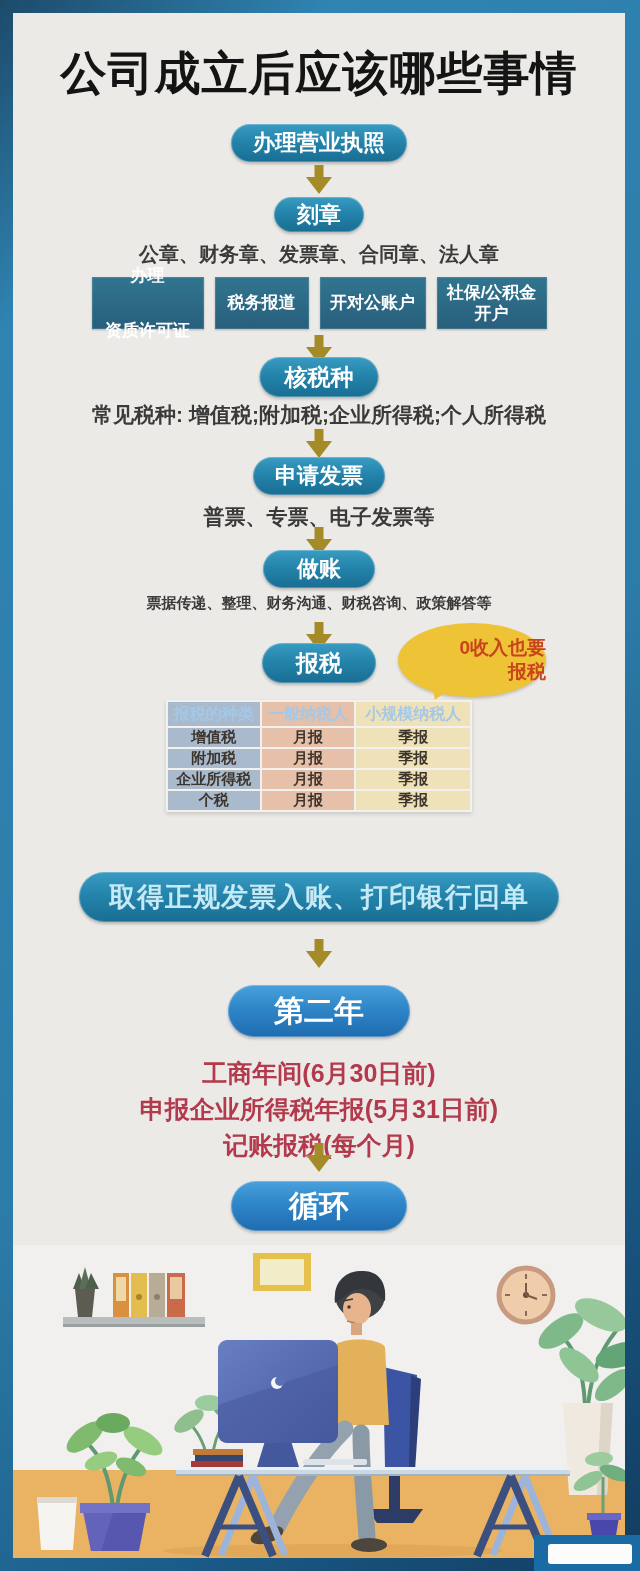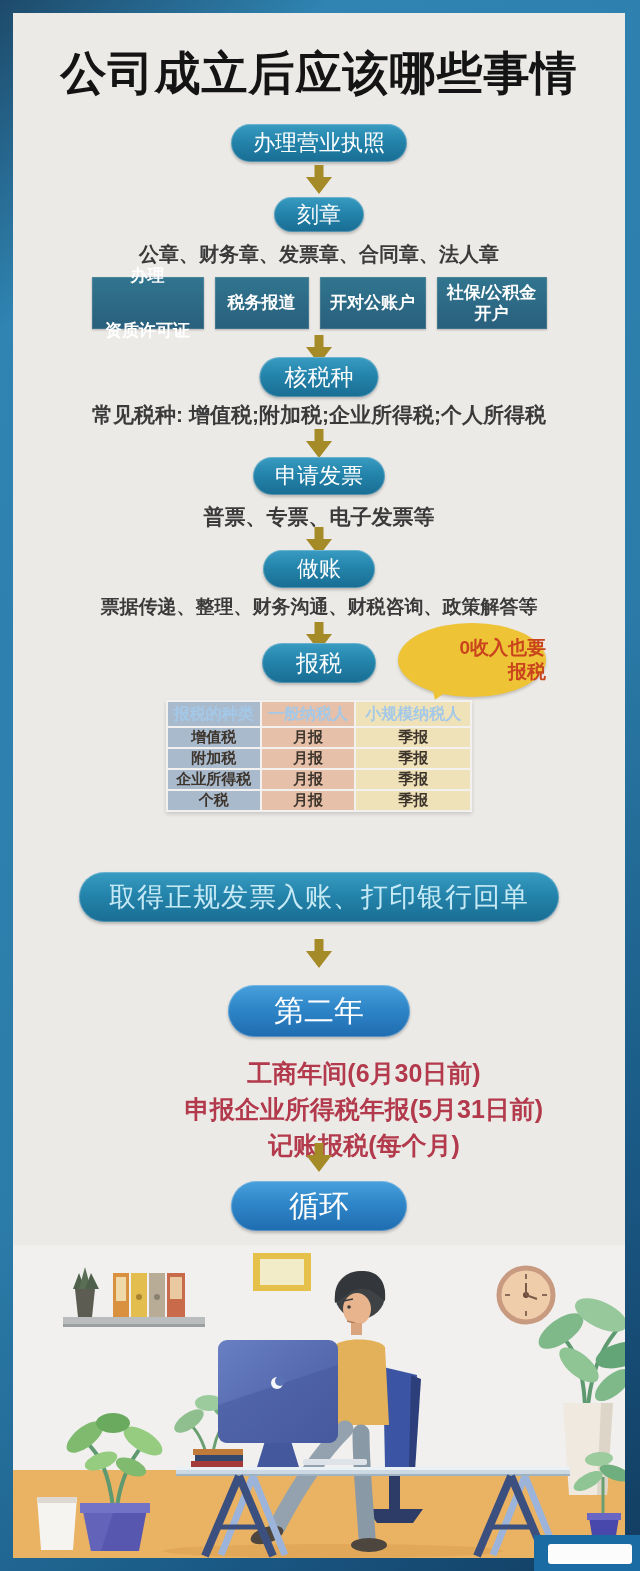--- a/index.html
+++ b/index.html
@@ -14,40 +14,40 @@
     position:absolute; left:13px; top:13px; right:15px; bottom:13px;
     background:#eceae7; overflow:hidden;
   }
   .center { position:absolute; left:50%; transform:translateX(-50%); white-space:nowrap; }
 
   .title { top:30px; font-size:46px; font-weight:bold; color:#141414; letter-spacing:1px; }
 
   .pill {
     display:flex; align-items:center; justify-content:center;
     background:linear-gradient(180deg,#3a9cc2 0%,#2484ab 45%,#196d93 100%);
-    color:#fff; font-weight:normal; border-radius:999px;
+    color:#fff; font-weight:bold; border-radius:999px;
     box-shadow:0 2px 3px rgba(0,0,0,.22), inset 0 0 0 1px rgba(255,255,255,.25);
   }
   .pill-blue { background:linear-gradient(180deg,#49a0dc 0%,#2e86c8 45%,#1f6cb0 100%); }
 
   .p-license    { top:111px; height:38px; padding:0 22px; font-size:22px; }
   .p-seal       { top:184px; height:35px; padding:0 23px; font-size:22px; }
   .p-taxtype    { top:344px; height:40px; padding:0 25px; font-size:23px; }
   .p-invoice    { top:444px; height:38px; padding:0 22px; font-size:22px; }
   .p-book       { top:537px; height:38px; padding:0 34px; font-size:22px; }
   .p-filing     { top:630px; height:40px; padding:0 34px; font-size:23px; }
   .p-banner     { top:859px; height:50px; padding:0 30px; font-size:27px; color:#c5e9f5; letter-spacing:1px; }
   .p-year2      { top:972px; height:52px; width:182px; font-size:30px; }
   .p-cycle      { top:1168px; height:50px; width:176px; font-size:30px; }
 
   .note { color:#3a3a3a; font-weight:600; }
   .n-seal { top:228px; font-size:20px; }
   .n-taxtype { top:388px; font-size:21px; }
   .n-invoice { top:490px; font-size:21px; }
-  .n-book { top:581px; font-size:19px; }
+  .n-book { top:581px; font-size:15px; }
 
   .boxes { top:264px; width:100%; display:flex; justify-content:center; gap:11px; }
   .tbox {
     height:52px; display:flex; flex-direction:column; align-items:center; justify-content:center;
     background:linear-gradient(180deg,#31758f 0%,#285f7c 100%);
     color:#fff; font-weight:bold; font-size:17px; line-height:1.25;
     padding:0 8px; box-shadow:0 1px 2px rgba(0,0,0,.25), inset 0 0 0 1px rgba(255,255,255,.12);
   }
   .tbox span:empty { display:none; }
   .tbox-1 { width:112px;gap:34px; } .tbox-2 { width:94px; } .tbox-3 { width:106px; } .tbox-4 { width:110px; }
@@ -72,21 +72,21 @@
   .taxtable { top:687px; border-collapse:collapse; border:2px solid #1d4ed8; box-shadow:0 2px 4px rgba(0,0,0,.15); }
   .taxtable th, .taxtable td {
     border:2px solid #f2f1ef; text-align:center; font-weight:bold; padding:0;
   }
   .taxtable th { background:#42567a; color:#a4c8e8; font-size:16px; height:26px; }
   .taxtable td { height:18px; font-size:15px; color:#3d342c;margin-left:48px; }
   .taxtable .c1 { width:126px; background:#a9bacd; }
   .taxtable .c2 { width:130px; background:#e6c0a8; }
   .taxtable .c3 { width:164px; background:#efe2b8; }
 
-  .rednotes { top:1042px; text-align:center; color:#b23a4c; font-weight:bold; font-size:25px; line-height:36px;margin-left:45px; }
+  .rednotes { top:1042px; text-align:center; color:#b23a4c; font-weight:bold; font-size:25px; line-height:36px; }
 
   .illustration { position:absolute; left:0; bottom:0; width:612px; height:313px; }
 
   .watermark {
     position:absolute; right:0; bottom:0; width:106px; height:36px;
     background:#1a6ba3; z-index:5;
   }
   .watermark .wm-inner {
     position:absolute; right:8px; bottom:7px; width:84px; height:20px;
     background:#fcfcfc; border-radius:3px;

